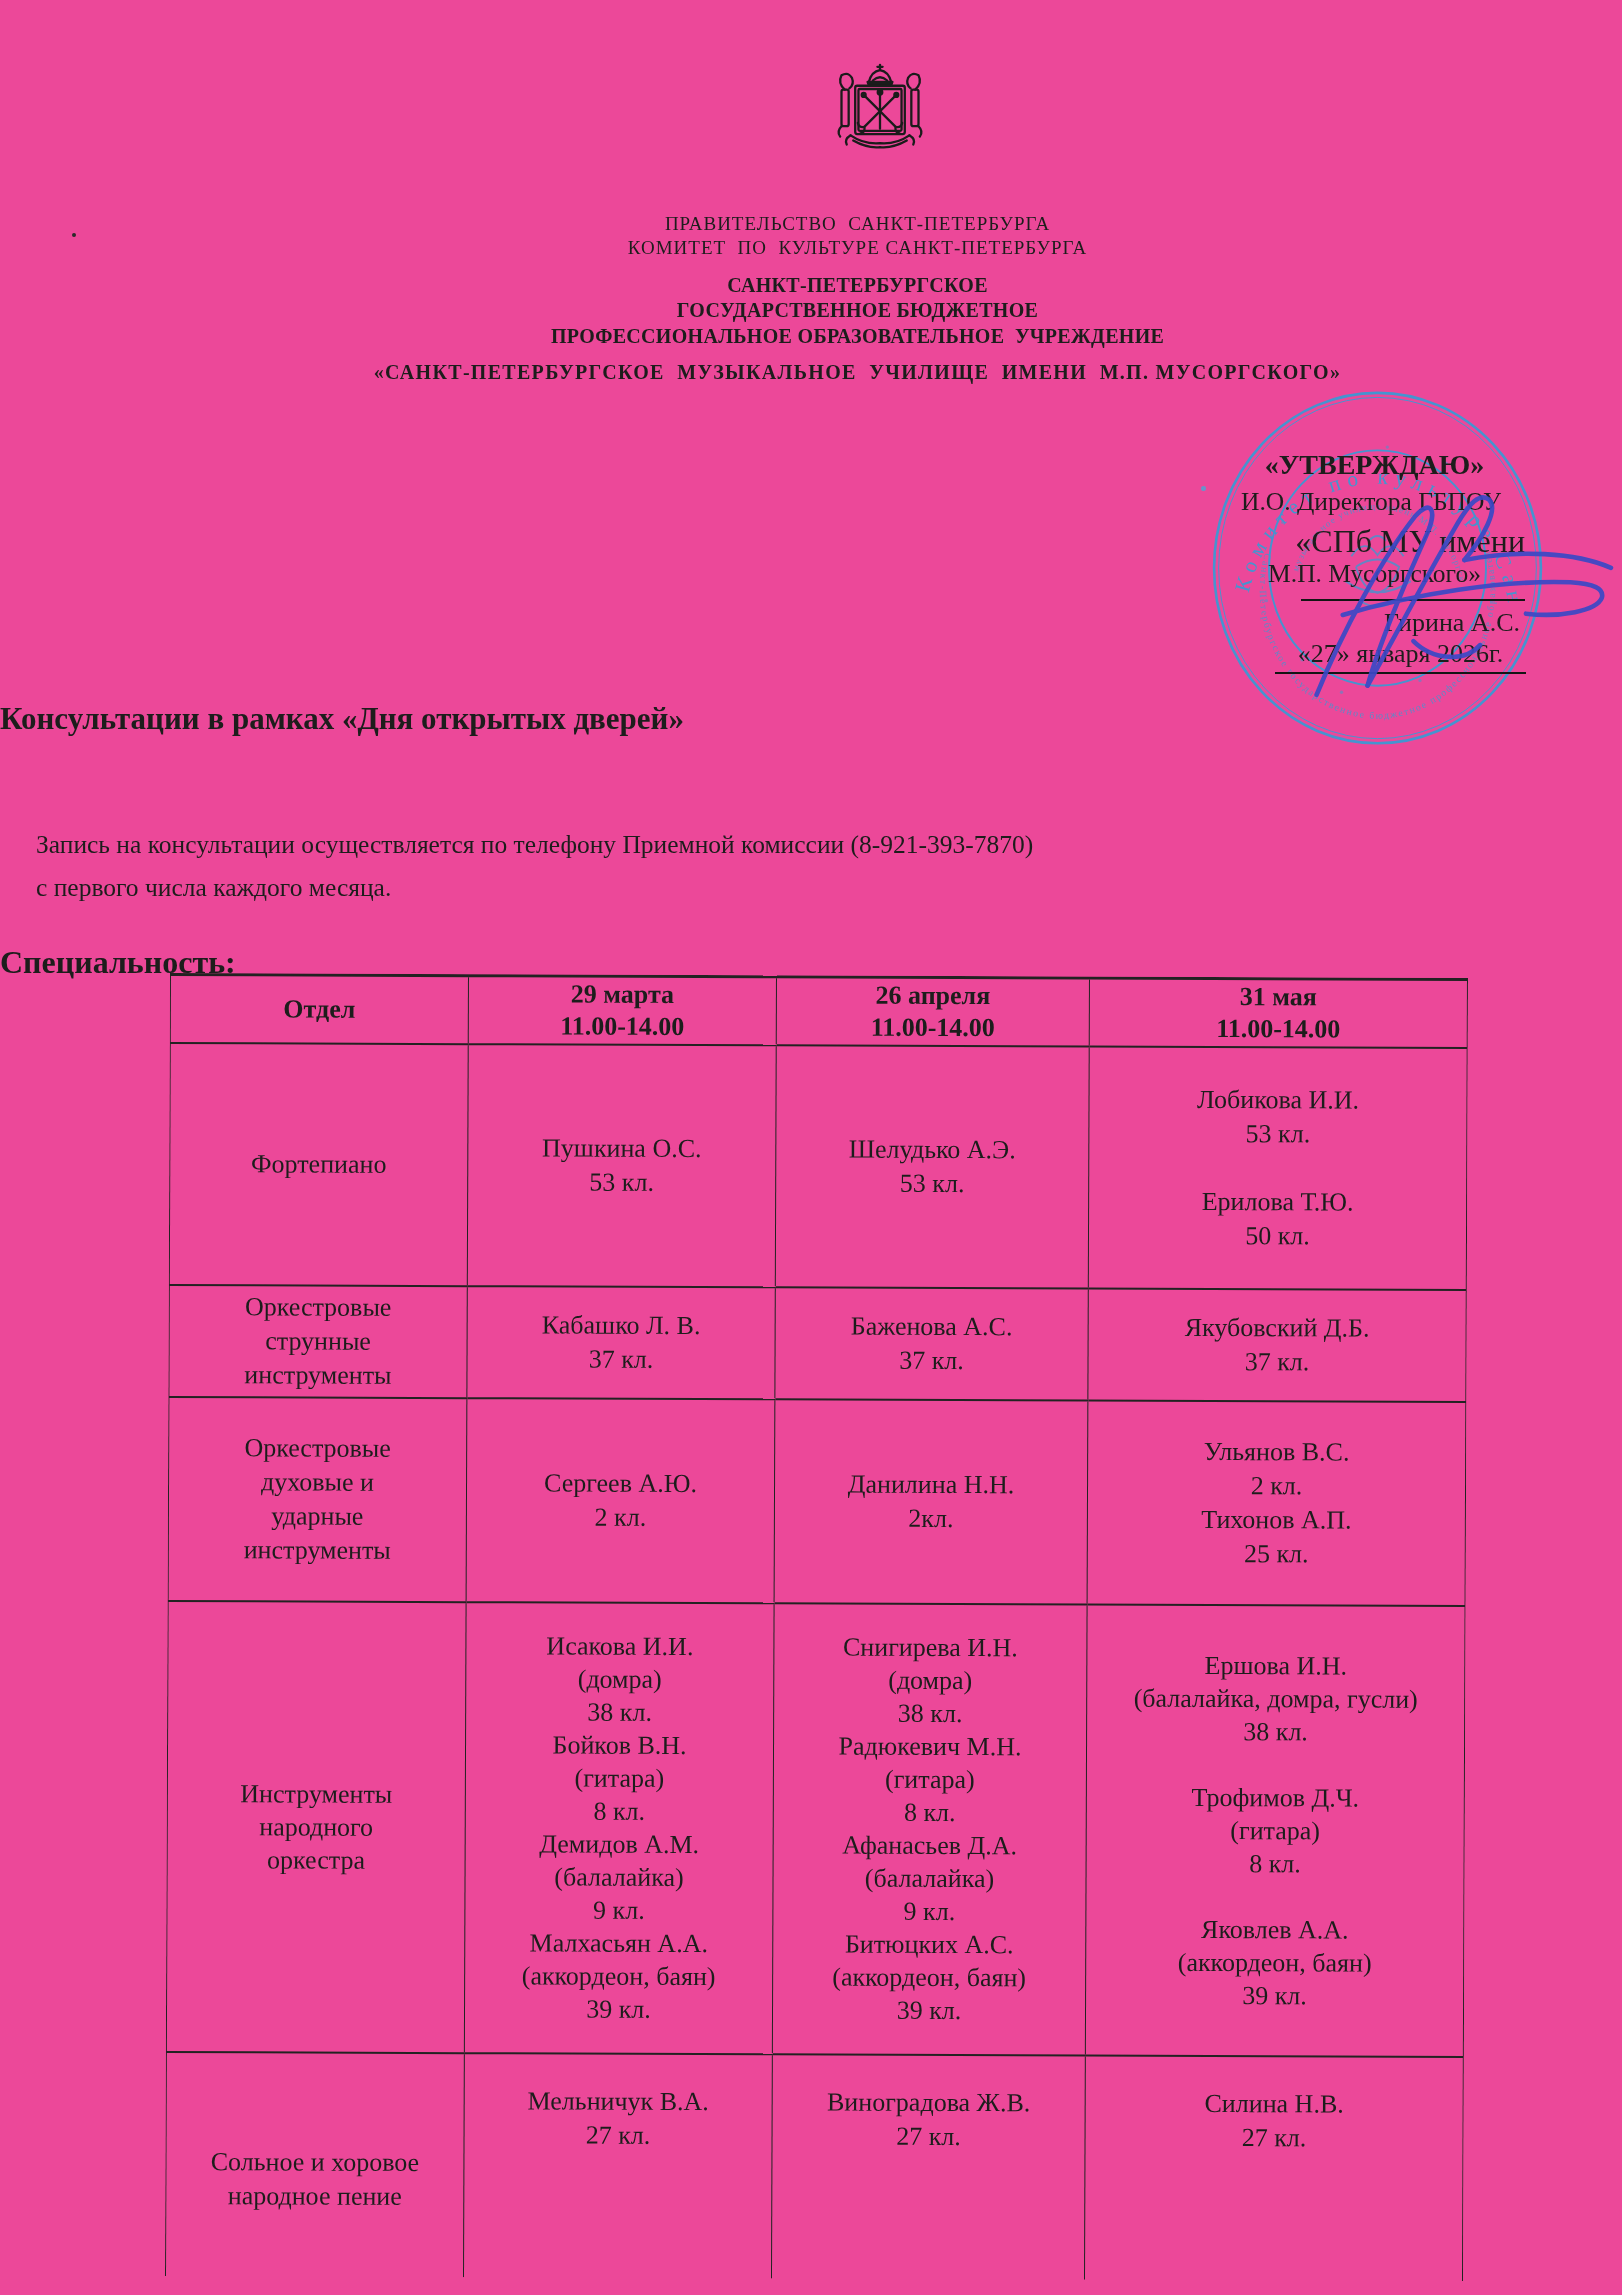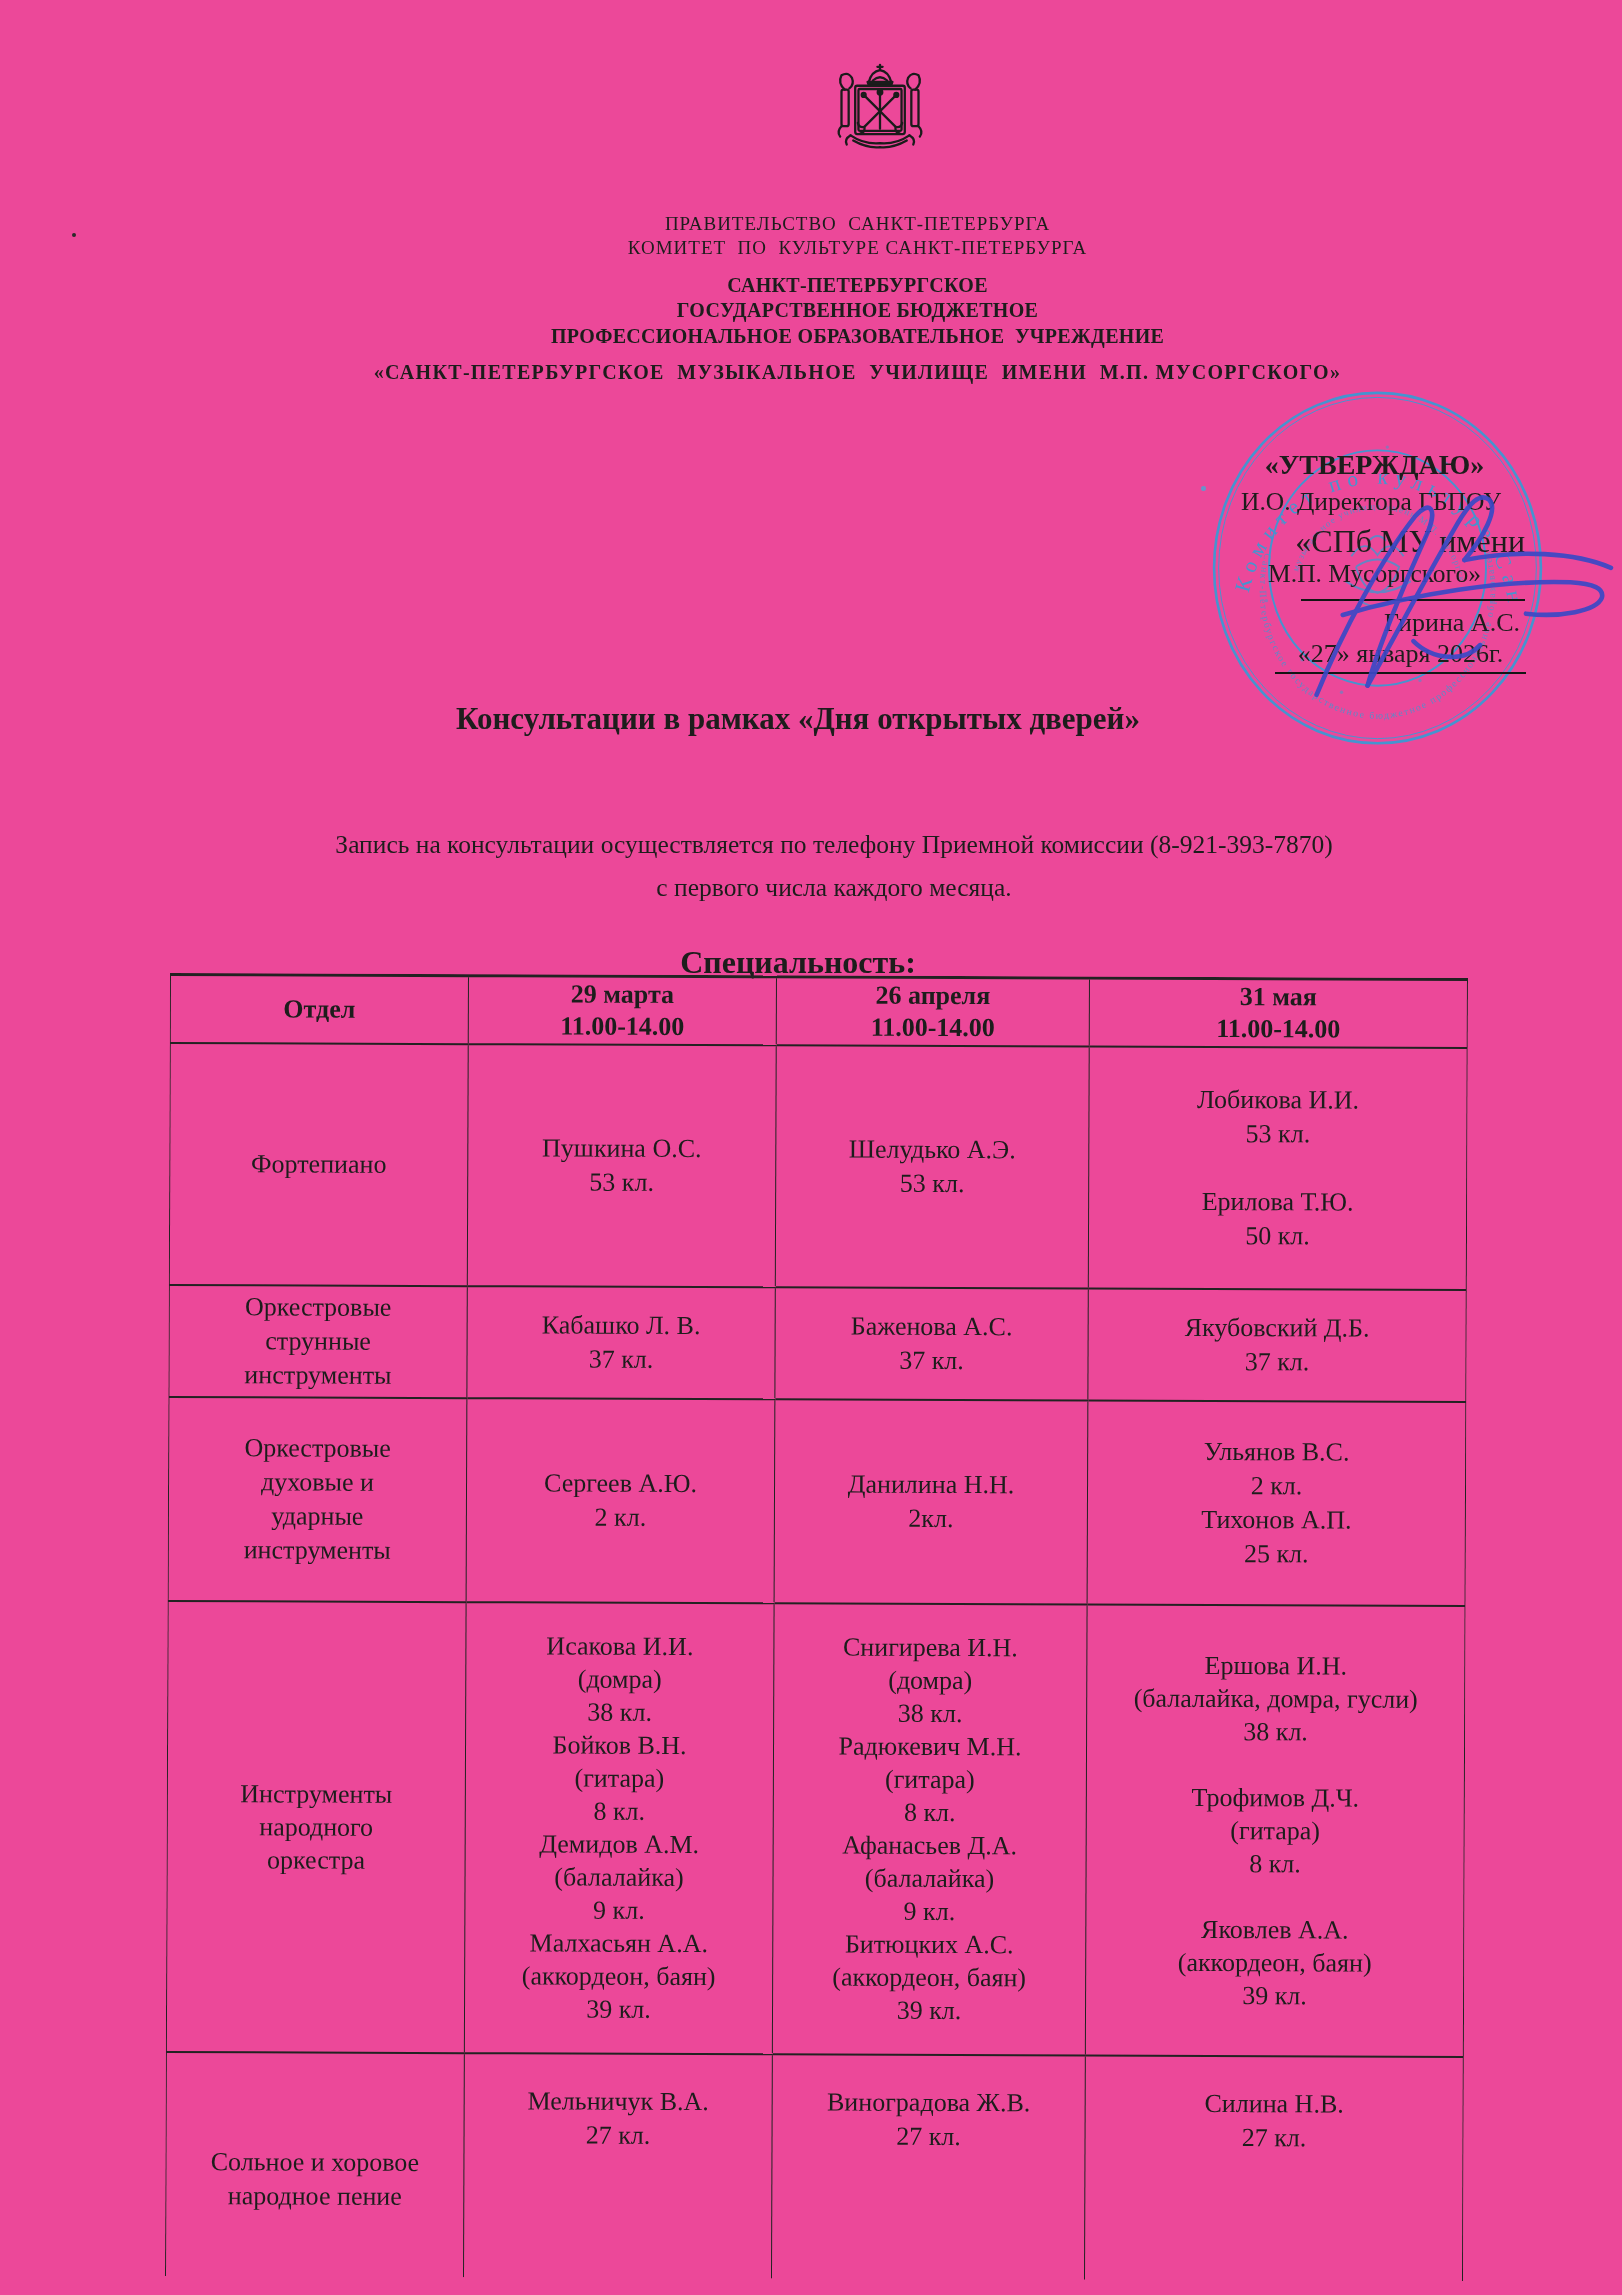--- a/index.html
+++ b/index.html
@@ -1,21 +1,21 @@
 <!DOCTYPE html>
 <html lang="ru" style="font-size:10.5px"><head>
 <meta charset="utf-8">
 <style>
   html,body{margin:0;padding:0;background:#e8e8e8;}
   .sheet{
     position:relative;width:1623px;height:2295px;background:#ec4899;
     font-family:"Liberation Serif","DejaVu Serif",serif;color:#1d1d1c;overflow:hidden;
   }
   .abs{position:absolute;}
-  .ctr{width:1516px;left:0;text-align:center;margin-left:40px;}
+  .ctr{width:1516px;left:0;}
   .pre{white-space:pre-wrap;}
 
   
   .gov-line{position:absolute;left:46px;width:1623px;text-align:center;}
   .g-small{font-size:19px;letter-spacing:1px;}
   .g-bold{font-size:20px;font-weight:bold;letter-spacing:0.3px;}
   .g-wide{font-size:20px;font-weight:bold;letter-spacing:1.3px;}
   .g1{top:213px;} .g2{top:237px;}
   .g3{top:274px;} .g4{top:299px;} .g5{top:325px;}
   .g6{top:361px;}

